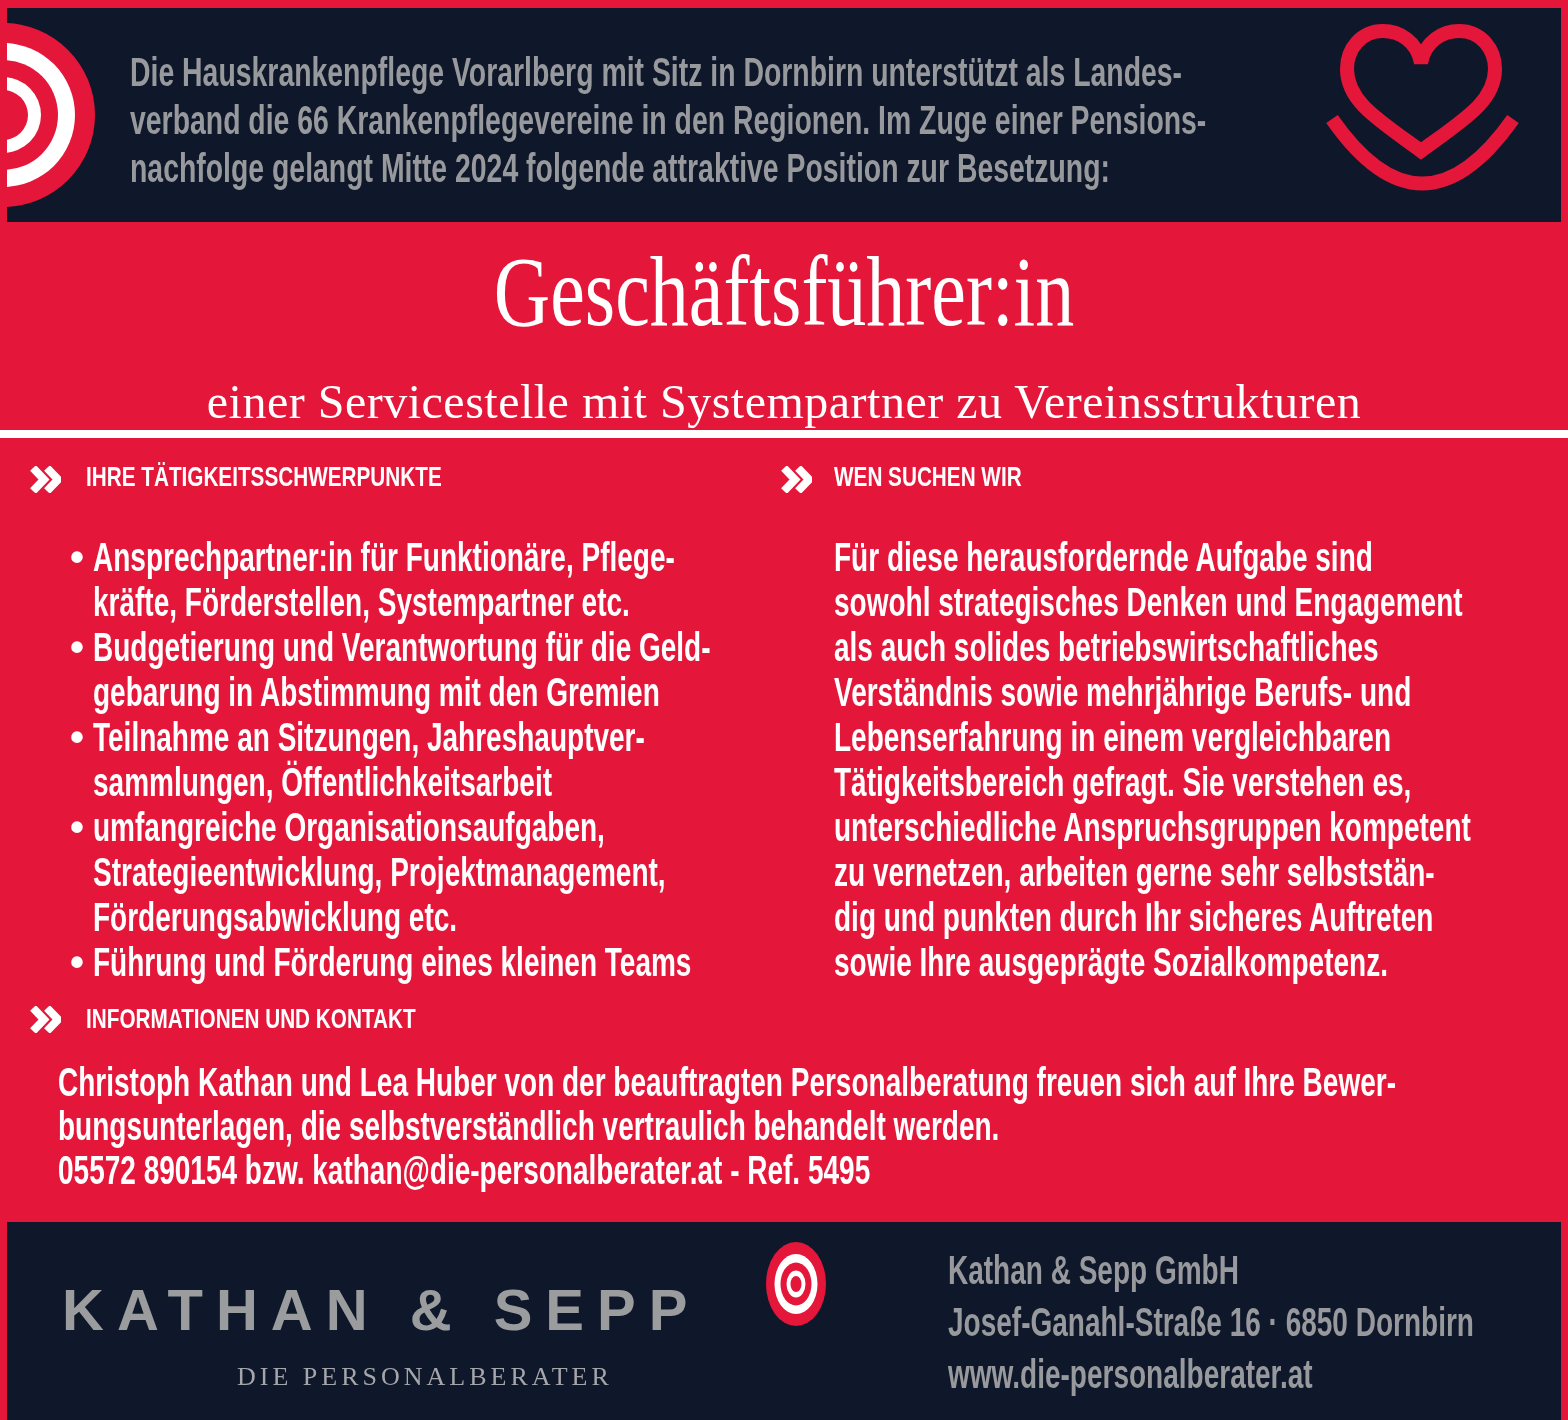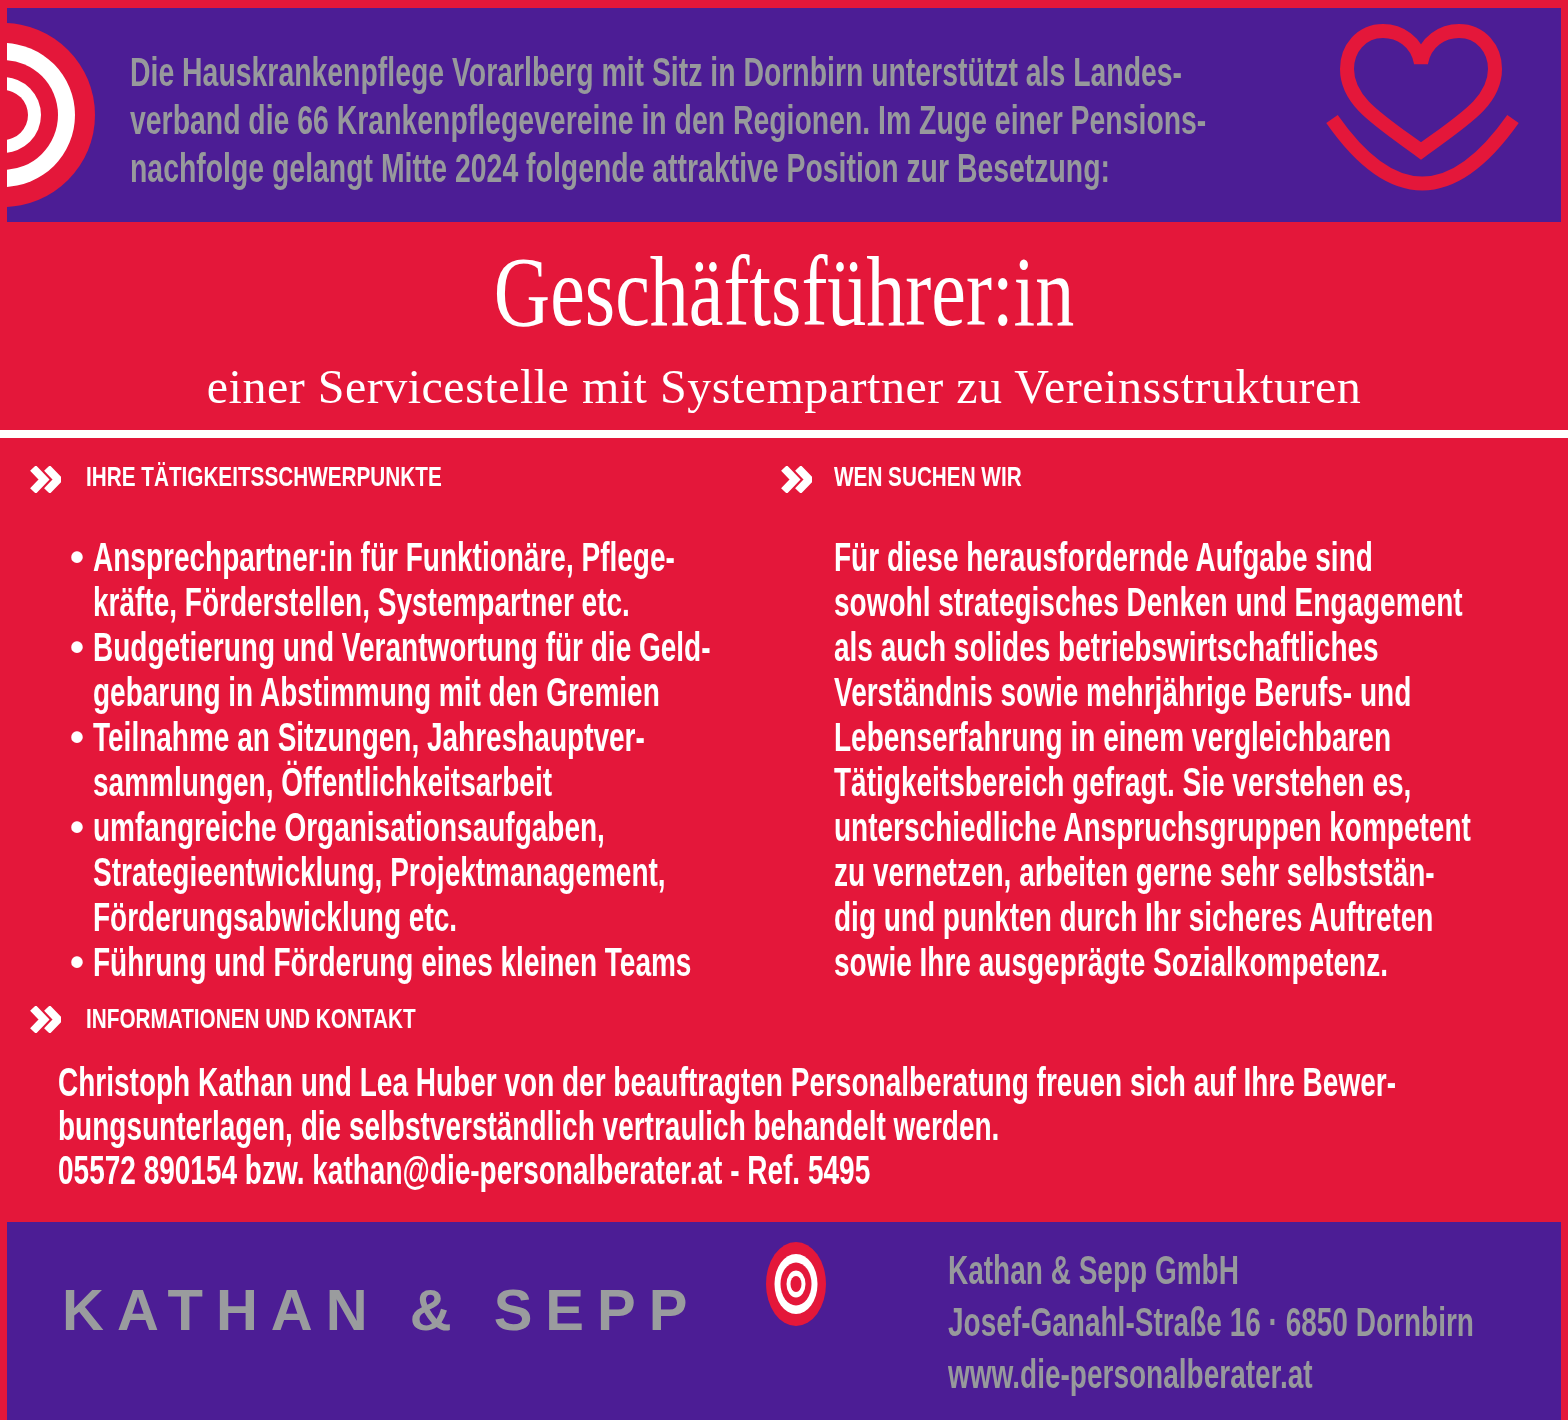--- a/index.html
+++ b/index.html
@@ -3,41 +3,41 @@
 <meta charset="utf-8">
 <style>
   html,body{margin:0;padding:0;background:#555;}
   .page{
     position:relative;
     width:1568px;height:1420px;
     background:#e4173a;
     overflow:hidden;
     font-family:"Liberation Sans",sans-serif;
   }
-  .band{position:absolute;background:#4c1d95;}
+  .band{position:absolute;background:#0f172a;}
   .band.header{left:7px;top:8px;width:1554px;height:214px;overflow:hidden;}
   .band.footer{left:7px;top:1194px;width:1554px;height:218px;overflow:hidden;margin-top:28px;}
 
   .cond{
     font-family:"Liberation Sans",sans-serif;
     font-weight:700;
     white-space:pre-line;
     transform:scaleX(.70);
     transform-origin:0 0;
     width:max-content;
   }
   .intro{
     position:absolute;left:123px;top:40px;
     font-size:40px;line-height:48px;color:#97999c;
     transform:scaleX(.71);
   }
   .banner{
     position:absolute;left:0;top:222px;width:1568px;height:208px;
     display:flex;flex-direction:column;align-items:center;
-    padding-top:22px;box-sizing:border-box;gap:22px;
+    padding-top:22px;box-sizing:border-box;gap:37px;
     color:#fff;
   }
   .job-title{
     font-family:"Liberation Serif",serif;
     font-size:100px;line-height:96px;font-weight:400;
     transform:scaleX(.78);transform-origin:50% 0;
     white-space:nowrap;
   }
   .job-subtitle{
     font-family:"Liberation Serif",serif;
@@ -193,19 +193,20 @@
     <span style="position:absolute;left:759px;top:20px;">
       <svg width="60" height="84" viewBox="0 0 60 84">
         <ellipse cx="30" cy="42" rx="30" ry="42" fill="#e4173a"></ellipse>
         <ellipse cx="30" cy="42" rx="21.5" ry="30" fill="#ffffff"></ellipse>
         <ellipse cx="30" cy="42" rx="15.5" ry="21.5" fill="#e4173a"></ellipse>
         <ellipse cx="30" cy="42" rx="9.5" ry="13.5" fill="#ffffff"></ellipse>
         <ellipse cx="30" cy="42" rx="5.5" ry="8" fill="#e4173a"></ellipse>
       </svg>
     </span>
 
+    <div class="tagline">DIE PERSONALBERATER</div>
 
     <div class="cond company">Kathan &amp; Sepp GmbH
 Josef-Ganahl-Straße 16 · 6850 Dornbirn
 www.die-personalberater.at</div>
   </div>
 
 </div>
 
 </body></html>

